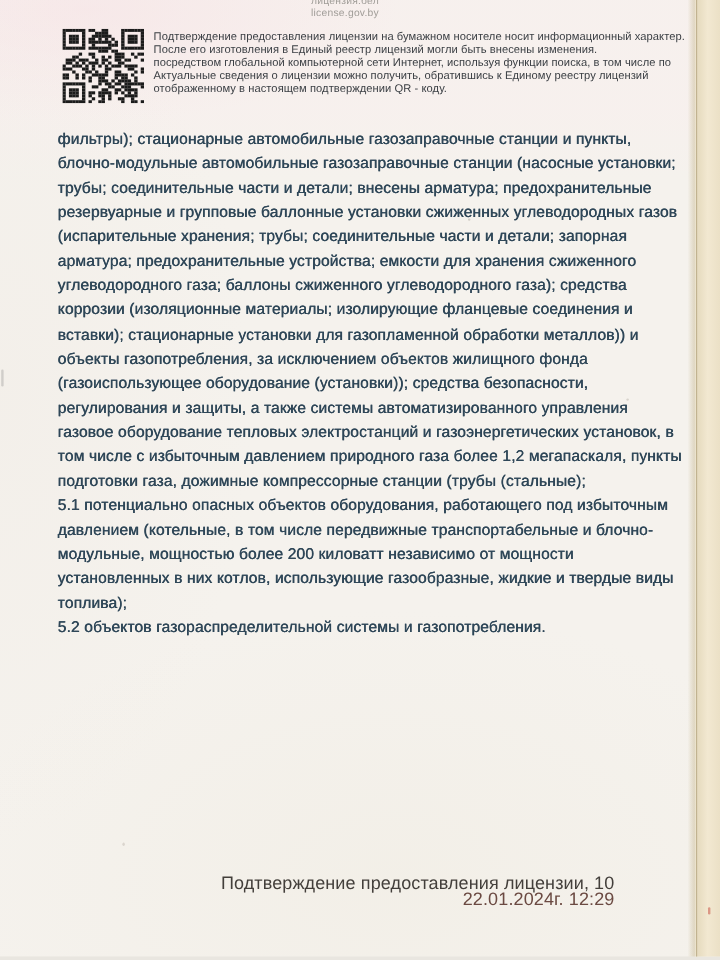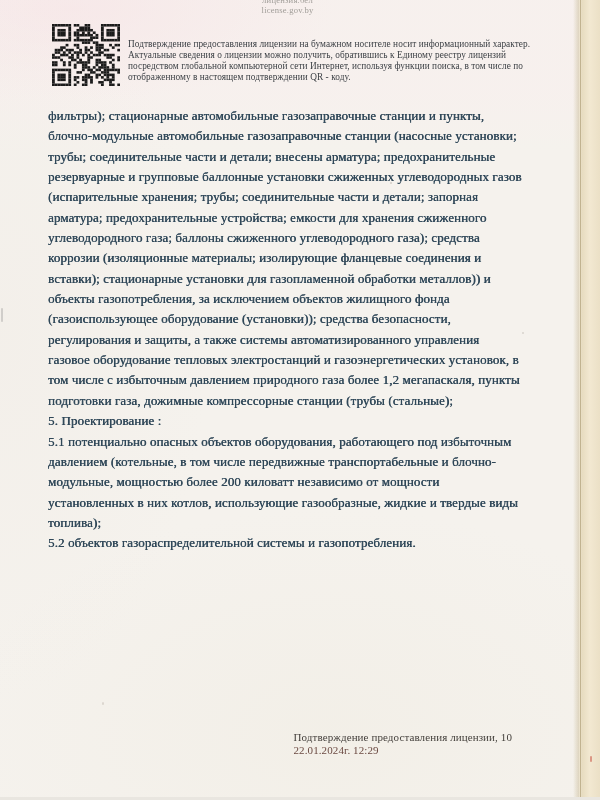--- a/index.html
+++ b/index.html
@@ -1,20 +1,20 @@
 <!DOCTYPE html>
 <html style="--paper: #f5f2ed; --body-ink: #2f4758; --notice-ink: #3c4045; --faint-ink: #a09d98; --footer-ink: #433f3b; --date-ink: #6b4a42; --qr-ink: #1b1b1b;"><head>
 <meta charset="utf-8">
 <style>
   html,body{margin:0;padding:0;}
   body{width:600px;height:800px;overflow:hidden;background:#e9e6e0;}
   .page{
     position:relative;width:600px;height:797px;overflow:hidden;
     background:var(--paper,#f5f2ed);
-    font-family:Liberation Serif, serif;
+    font-family:Liberation Sans, sans-serif;
   }
   
   .page::before{
     content:'';position:absolute;inset:0;pointer-events:none;
     background:
       radial-gradient(420px 150px at 12% 1%, rgba(247,226,229,0.55), rgba(247,226,229,0) 62%),
       radial-gradient(300px 520px at 0% 42%, rgba(241,236,230,0.45), transparent 70%),
       linear-gradient(180deg, rgba(249,238,238,0.45) 0 90px, transparent 150px),
       radial-gradient(500px 300px at 55% 92%, rgba(240,236,226,0.5), transparent 75%);
   }
@@ -25,35 +25,35 @@
   .edge-right::after{content:'';position:absolute;left:0;top:0;bottom:0;width:6px;background:linear-gradient(90deg,rgba(120,105,75,0) 0,rgba(120,105,75,0.12) 100%);}
 
   .speck{position:absolute;border-radius:50%;pointer-events:none;}
 
   .masthead{
     position:absolute;left:0;top:-4px;width:575px;text-align:center;
     color:var(--faint-ink,#a09d98);font-size:8.6px;line-height:9.6px;letter-spacing:0.2px;
   }
   .qr{position:absolute;left:52px;top:24px;}
   .notice{
-    position:absolute;left:128px;top:39px;width:445px;
+    position:absolute;left:128px;top:25px;width:445px;
     color:var(--notice-ink,#3c4045);font-size:9.3px;line-height:10.9px;letter-spacing:0.05px;
   }
   .notice>div{white-space:nowrap;}
 
   .doc-body{
     position:absolute;left:48px;top:108px;width:530px;
     color:var(--body-ink,#2f4758);font-size:13px;letter-spacing:0.1px;
     text-shadow:0.35px 0 0 currentColor;
   }
   .doc-body>div{height:20.35px;white-space:nowrap;}
 
   .footer{
-    position:absolute;right:88px;top:731px;
-    font-size:11px;line-height:12.6px;letter-spacing:0.1px;
+    position:absolute;right:88px;top:731px;text-align:right;
+    font-size:15px;line-height:12.6px;letter-spacing:0.1px;
   }
   .footer .f-label{color:var(--footer-ink,#433f3b);}
   .footer .f-date{color:var(--date-ink,#6b4a42);}
 </style>
 </head>
 <body>
 
 <div class="page">
 
   <div class="masthead">
@@ -372,42 +372,42 @@
       <rect x="30.8" y="67.2" width="2.9" height="2.9" fill="#1b1b1b"></rect>
       <rect x="33.6" y="67.2" width="2.9" height="2.9" fill="#1b1b1b"></rect>
       <rect x="50.4" y="67.2" width="2.9" height="2.9" fill="#1b1b1b"></rect>
       <rect x="58.8" y="67.2" width="2.9" height="2.9" fill="#1b1b1b"></rect>
       <rect x="61.6" y="67.2" width="2.9" height="2.9" fill="#1b1b1b"></rect>
       <rect x="67.2" y="67.2" width="2.9" height="2.9" fill="#1b1b1b"></rect>
     </svg>
 
   <div class="notice">
       <div>Подтверждение предоставления лицензии на бумажном носителе носит информационный характер.</div>
+      <div>После его изготовления в Единый реестр лицензий могли быть внесены изменения.</div>
+      <div>посредством глобальной компьютерной сети Интернет, используя функции поиска, в том числе по</div>
       <div>Актуальные сведения о лицензии можно получить, обратившись к Единому реестру лицензий</div>
-      <div>посредством глобальной компьютерной сети Интернет, используя функции поиска, в том числе по</div>
       <div>отображенному в настоящем подтверждении QR - коду.</div>
     </div>
 
   <div class="doc-body">
       <div>фильтры); стационарные автомобильные газозаправочные станции и пункты,</div>
       <div>блочно-модульные автомобильные газозаправочные станции (насосные установки;</div>
       <div>трубы; соединительные части и детали; внесены арматура; предохранительные</div>
       <div>резервуарные и групповые баллонные установки сжиженных углеводородных газов</div>
       <div>(испарительные хранения; трубы; соединительные части и детали; запорная</div>
       <div>арматура; предохранительные устройства; емкости для хранения сжиженного</div>
       <div>углеводородного газа; баллоны сжиженного углеводородного газа); средства</div>
       <div>коррозии (изоляционные материалы; изолирующие фланцевые соединения и</div>
       <div>вставки); стационарные установки для газопламенной обработки металлов)) и</div>
       <div>объекты газопотребления, за исключением объектов жилищного фонда</div>
       <div>(газоиспользующее оборудование (установки)); средства безопасности,</div>
       <div>регулирования и защиты, а также системы автоматизированного управления</div>
       <div>газовое оборудование тепловых электростанций и газоэнергетических установок, в</div>
       <div>том числе с избыточным давлением природного газа более 1,2 мегапаскаля, пункты</div>
       <div>подготовки газа, дожимные компрессорные станции (трубы (стальные);</div>
-      <div>5. Проектирование :</div>
       <div>5.1 потенциально опасных объектов оборудования, работающего под избыточным</div>
       <div>давлением (котельные, в том числе передвижные транспортабельные и блочно-</div>
       <div>модульные, мощностью более 200 киловатт независимо от мощности</div>
       <div>установленных в них котлов, использующие газообразные, жидкие и твердые виды</div>
       <div>топлива);</div>
       <div>5.2 объектов газораспределительной системы и газопотребления.</div>
     </div>
 
   <div class="footer">
     <div class="f-label">Подтверждение предоставления лицензии, 10</div>

